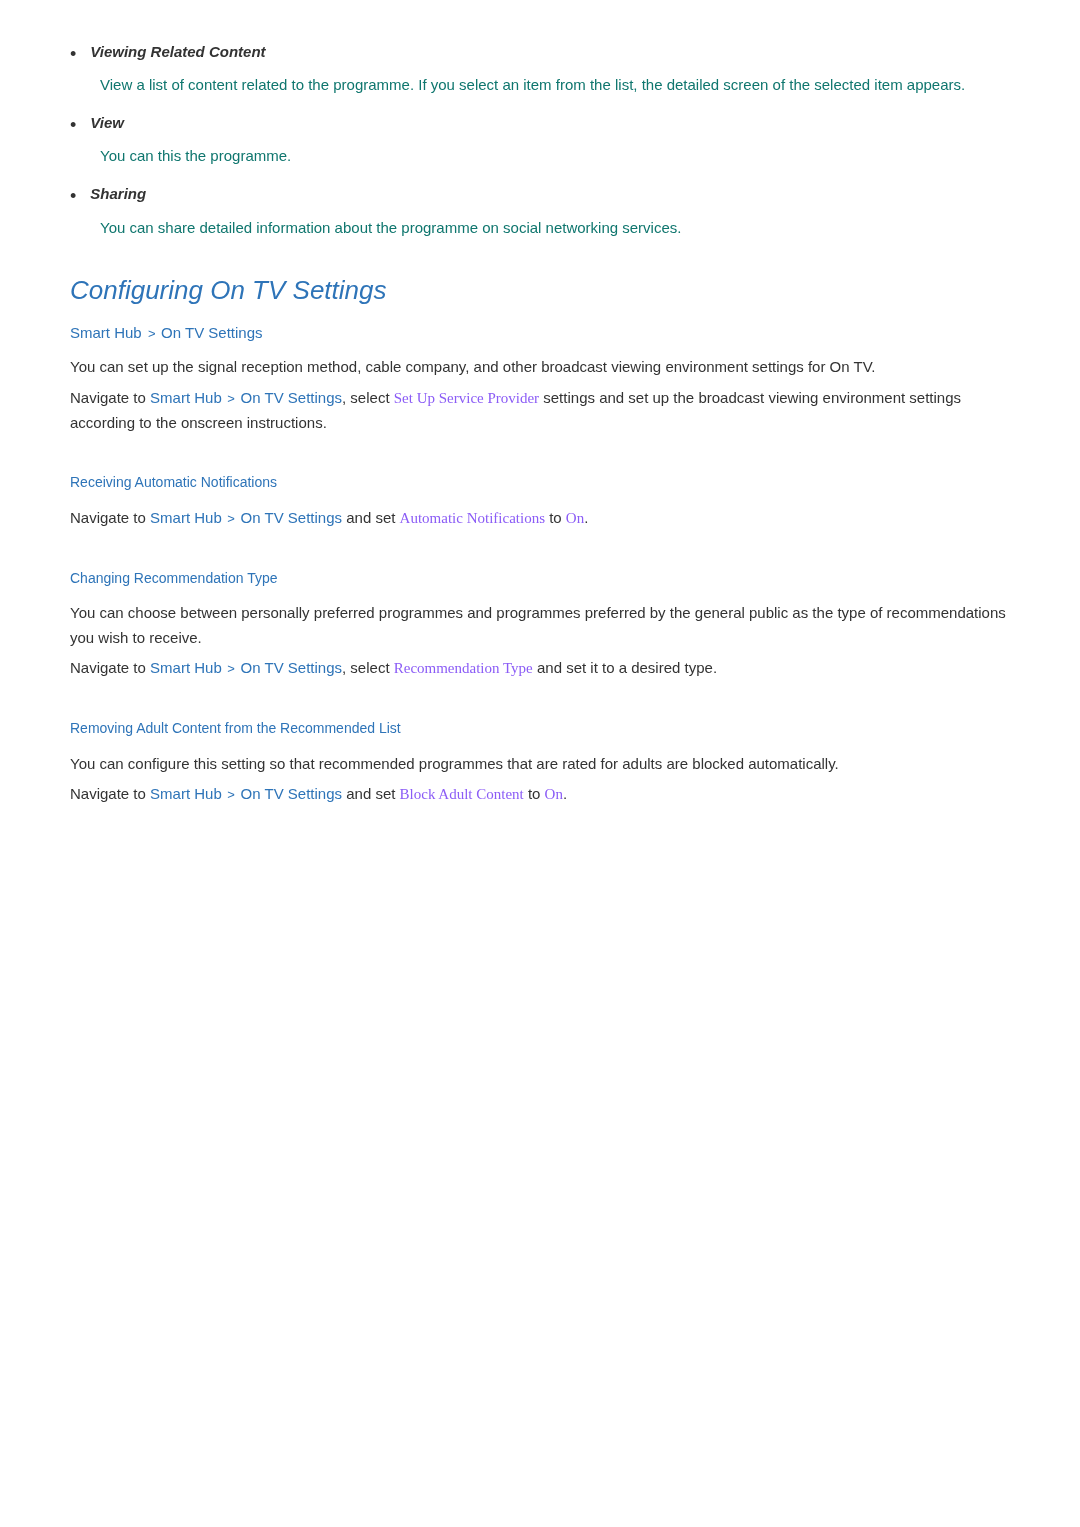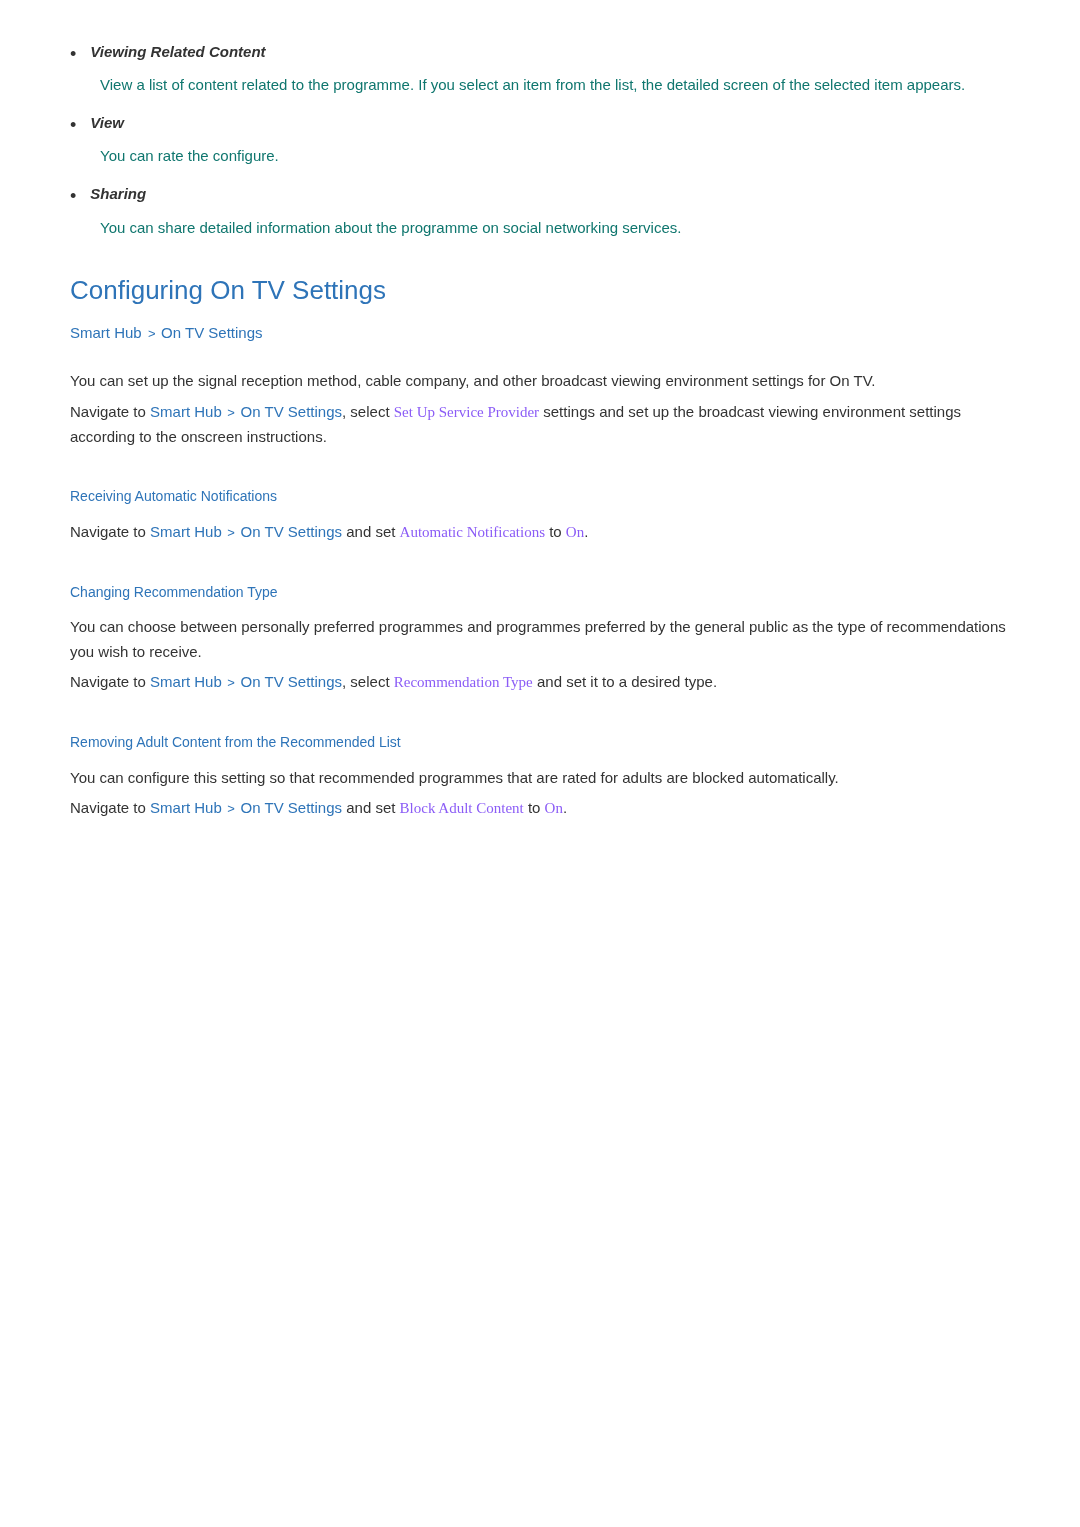--- a/index.html
+++ b/index.html
@@ -44,24 +44,25 @@
       font-size: 15px;
       color: #0f766e;
     }
 
     .main-heading {
       font-size: 26px;
       font-weight: 400;
       color: #2e74b8;
       margin-bottom: 10px;
       margin-top: 30px;
+      font-style: italic;
     }
 
     .breadcrumb-line {
-      margin-bottom: 24px;
+      margin-bottom: 10px;
     }
 
     .link {
       color: #2e74b8;
       text-decoration: none;
     }
 
     .link-orange {
       color: #8b5cf6;
       text-decoration: none;
@@ -97,21 +98,21 @@
   <div class="bullet-item">
     <span class="bullet-dot">•</span>
     <span class="bullet-label">Viewing Related Content</span>
   </div>
   <div class="bullet-desc">View a list of content related to the programme. If you select an item from the list, the detailed screen of the selected item appears.</div>
 
   <div class="bullet-item">
     <span class="bullet-dot">•</span>
     <span class="bullet-label">View</span>
   </div>
-  <div class="bullet-desc">You can rate the configure.</div>
+  <div class="bullet-desc">You can this the programme.</div>
 
   <div class="bullet-item">
     <span class="bullet-dot">•</span>
     <span class="bullet-label">Sharing</span>
   </div>
   <div class="bullet-desc">You can share detailed information about the programme on social networking services.</div>
 
 </div>
 
 <div style="margin-top: 30px;">

